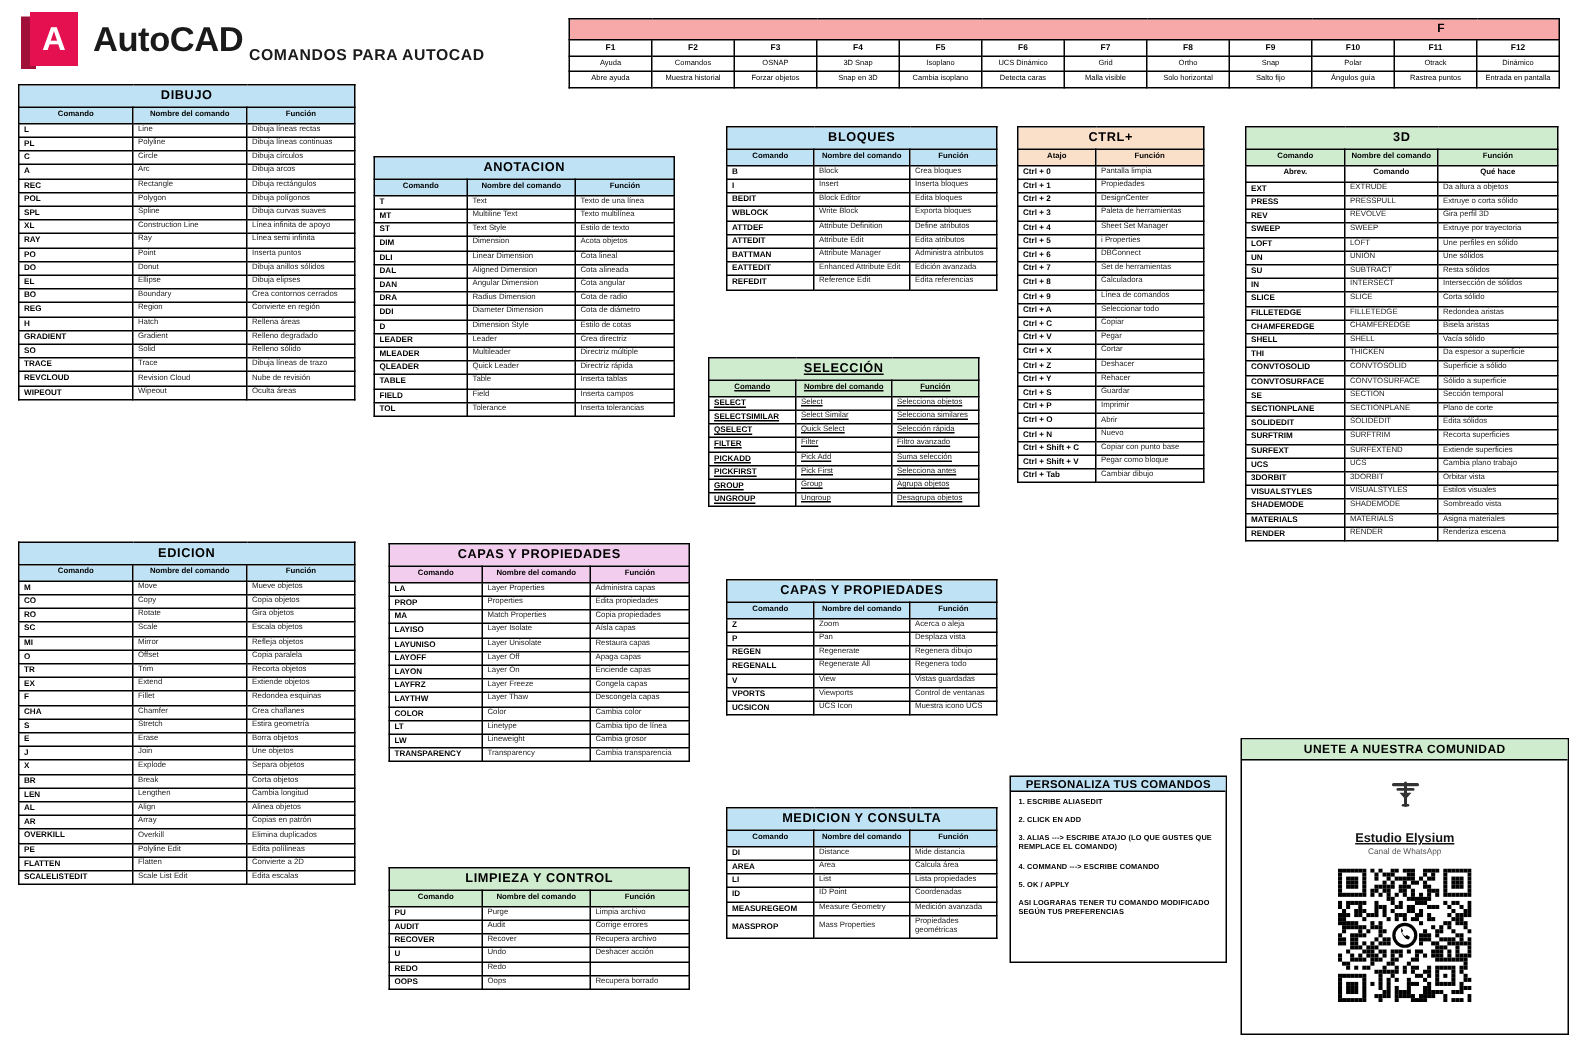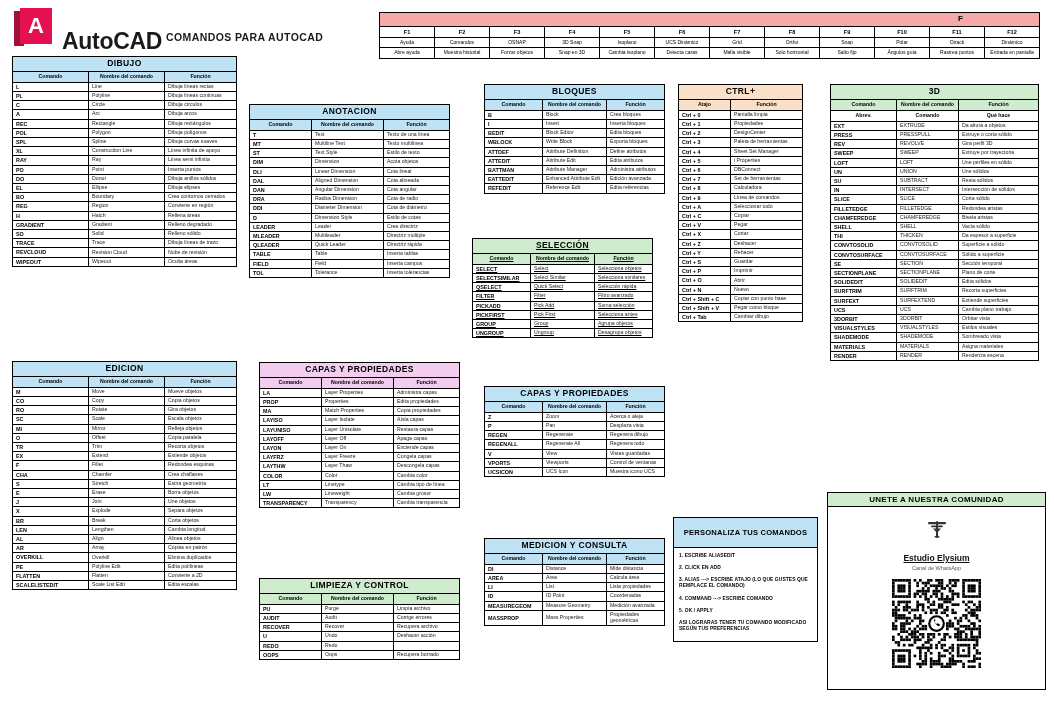--- a/index.html
+++ b/index.html
@@ -30,21 +30,21 @@
     position: absolute; left: 6px; top: 0; width: 32px; height: 36px;
     background: #e51050;
     display: flex; align-items: center; justify-content: center;
   }
   #logo-box .face span {
     color: #fff; font-weight: bold; font-size: 22px;
     font-family: "Liberation Sans", sans-serif;
     line-height: 1;
   }
   #brand-text {
-    position: absolute; left: 62px; top: 28px;
+    position: absolute; left: 62px; top: 13px;
     font-size: 23px; font-weight: bold; letter-spacing: -0.3px;
     color: #1a1a1a;
     text-align: right;
   }
   #page-title {
     position: absolute; left: 166px; top: 31px;
     font-size: 10.5px; font-weight: bold; letter-spacing: 0.4px;
     color: #1a1a1a;
   }
 
@@ -101,21 +101,21 @@
   #fkeys tr.f-title td { background: #f7a8a8; font-weight: bold; font-size: 8px; text-align: right; padding-right: 76px; }
   #fkeys tr.f-key td { font-weight: bold; font-size: 5.6px; }
 
   
   #personaliza {
     position: absolute; left: 673px; top: 517px; width: 145px; height: 125px;
     border: 1px solid #000; background: #fff;
   }
   #personaliza .pz-title {
     background: #bfe3f5; text-align: center; font-weight: bold;
-    font-size: 7.6px; padding: 10px 0; border-bottom: 1px solid #000;
+    font-size: 7.6px; padding: 0 0; border-bottom: 1px solid #000;
     letter-spacing: 0.2px;
   }
   #personaliza .pz-body { padding: 5px 5px 0 5px; }
   #personaliza .pz-line {
     font-size: 4.9px; font-weight: bold; line-height: 1.25;
     margin-bottom: 6px; letter-spacing: 0.1px;
   }
 
   
   #community {

